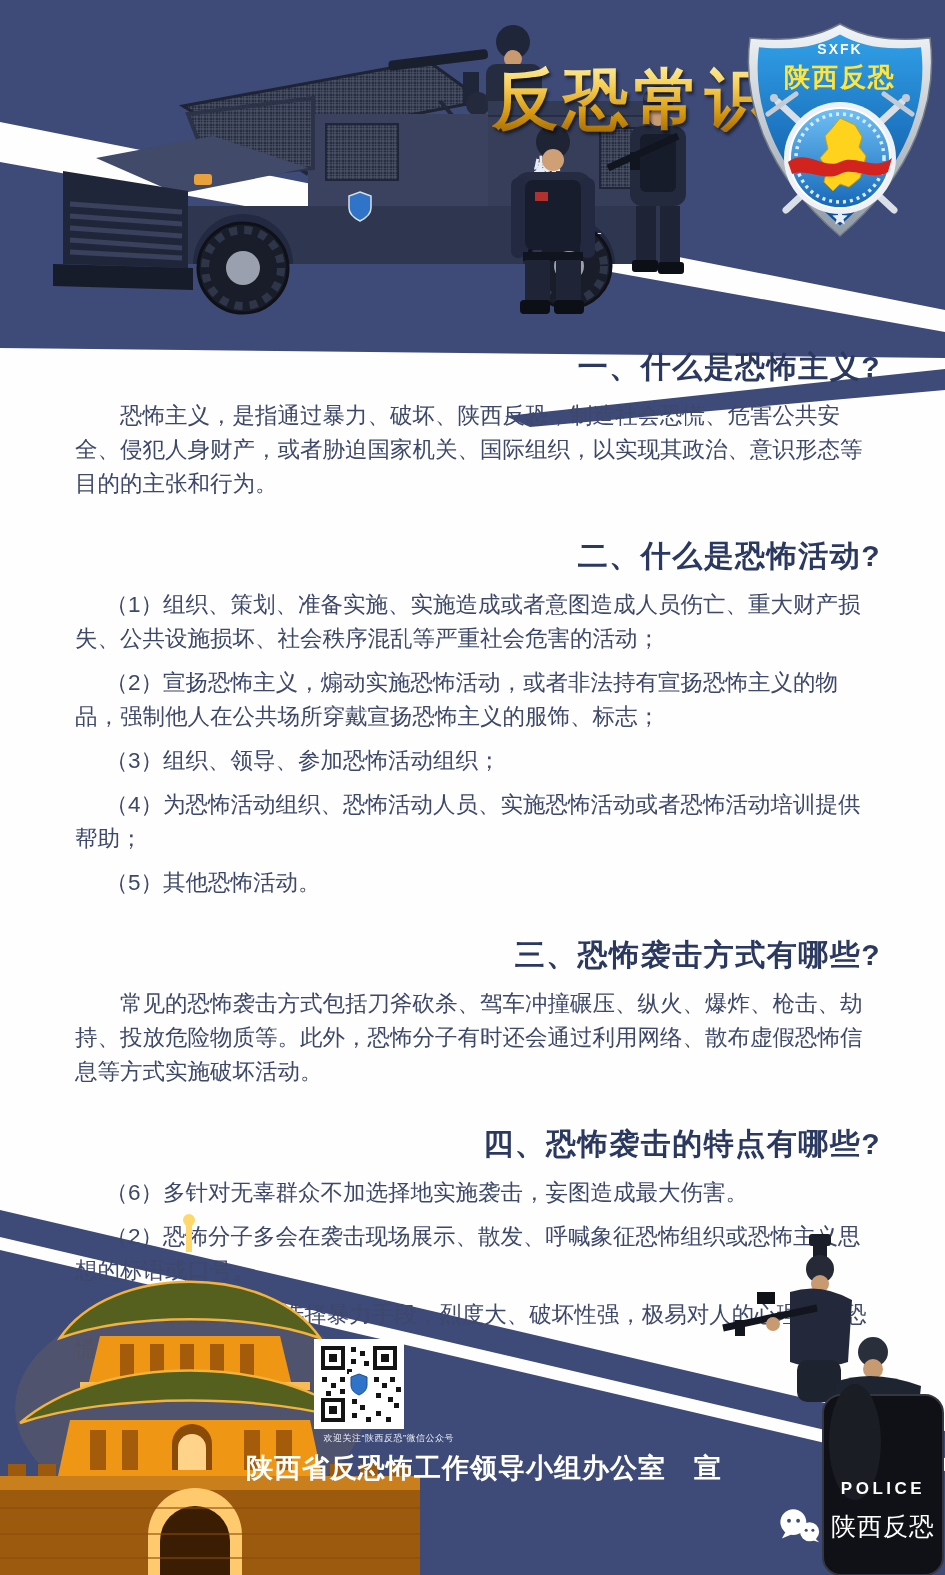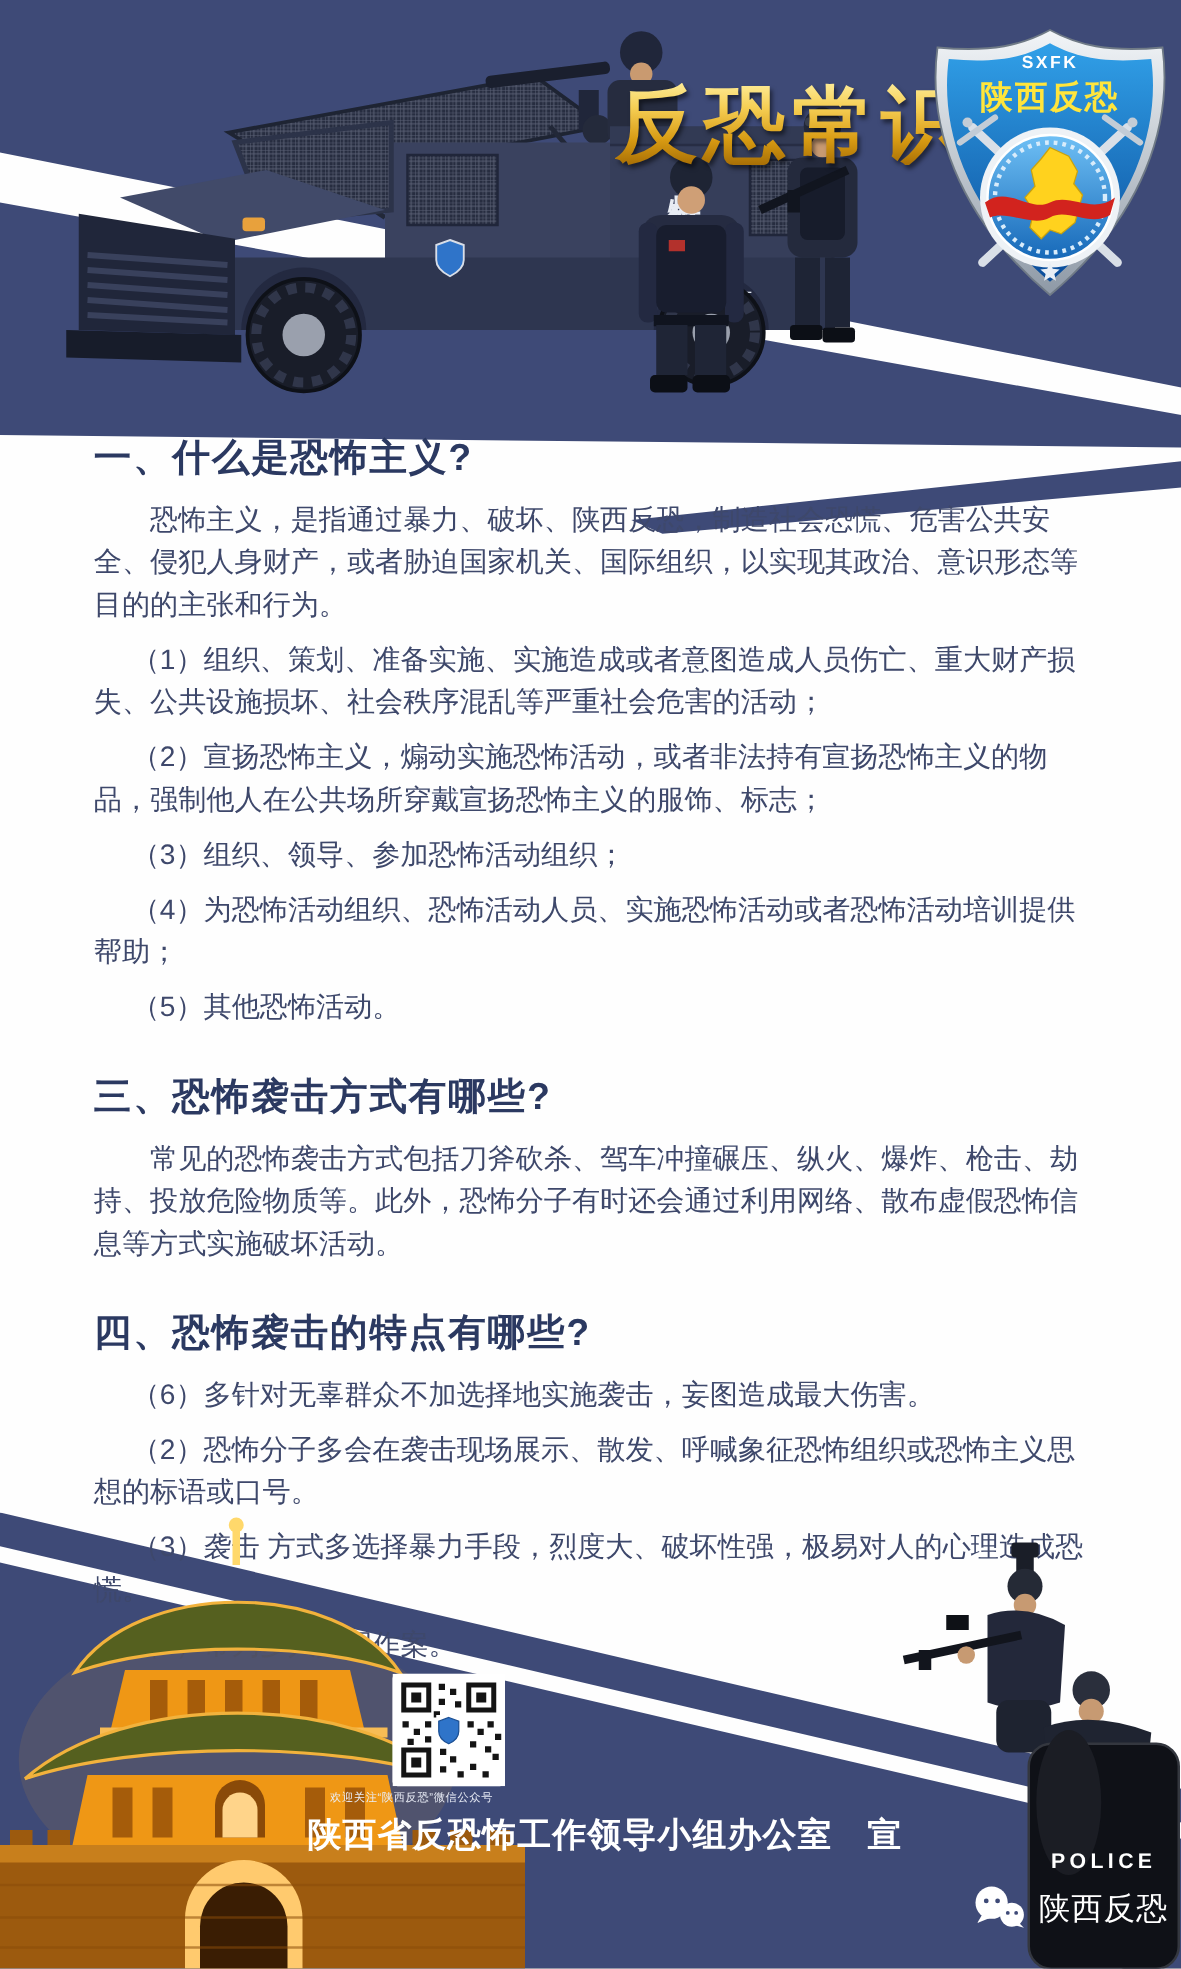--- a/index.html
+++ b/index.html
@@ -23,33 +23,33 @@
     margin-left:44px;
   }
   .badge-art{left:744px;top:20px;z-index:3;}
   
   .content{
     left:75px;top:350px;width:806px;z-index:2;
     color:#3e486b;font-size:22.5px;line-height:34px;
   }
   .sec-h{
     font-size:30px;font-weight:bold;color:#2b3961;letter-spacing:1.5px;
-    margin:38px 0 16px 0;line-height:1.1;
+    margin:38px 0 16px 0;line-height:1.1;text-align:right;
   }
   .sec:first-child .sec-h{margin-top:0;}
   .para{text-indent:2em;margin:0 0 10px 0;}
   .intro{text-indent:2em;margin:0 0 10px 0;}
   .item{text-indent:1.35em;margin:0 0 10px 0;}
   
   .ftr-stripes{left:0;top:1210px;z-index:1;}
   .pagoda-art{left:0;top:1208px;z-index:2;}
   .officers-art{left:705px;top:1232px;z-index:2;}
   .qr-wrap{left:314px;top:1339px;z-index:3;width:90px;height:90px;background:#fff;border-radius:4px;padding:0;}
   .qr-caption{
-    left:264px;top:1432px;width:190px;z-index:3;text-align:left;
+    left:264px;top:1432px;width:190px;z-index:3;text-align:right;
     color:#e9edf6;font-size:9px;letter-spacing:.5px;
   }
   .publisher{
     left:246px;top:1450px;z-index:3;color:#ffffff;
     font-size:27px;font-weight:bold;letter-spacing:1px;white-space:nowrap;
   }
   .wechat-row{left:778px;top:1508px;z-index:4;display:flex;align-items:center;gap:9px;}
   .wechat-label{color:#ffffff;font-size:25px;letter-spacing:1px;white-space:nowrap;}
 </style>
 </head>
@@ -188,20 +188,21 @@
     <path d="M44 142 C62 128 80 150 96 142 C112 134 130 152 148 138 L144 152 C128 162 110 146 96 154 C82 162 62 148 48 154 Z" fill="#d2231e"></path>
     <path d="M96 190 l2.2 5 l5.5 .5 l-4.2 3.7 l1.3 5.4 l-4.8 -2.9 l-4.8 2.9 l1.3 -5.4 l-4.2 -3.7 l5.5 -.5 Z" fill="#e8eef5"></path>
   </svg>
 
   <div class="abs content">
     <div class="sec">
       <div class="sec-h">一、什么是恐怖主义?</div>
       <p class="para">恐怖主义，是指通过暴力、破坏、陕西反恐，制造社会恐慌、危害公共安全、侵犯人身财产，或者胁迫国家机关、国际组织，以实现其政治、意识形态等目的的主张和行为。</p>
     </div>
     <div class="sec">
+      <div class="sec-h">二、什么是恐怖活动?</div>
       <p class="item">（1）组织、策划、准备实施、实施造成或者意图造成人员伤亡、重大财产损失、公共设施损坏、社会秩序混乱等严重社会危害的活动；</p>
       <p class="item">（2）宣扬恐怖主义，煽动实施恐怖活动，或者非法持有宣扬恐怖主义的物品，强制他人在公共场所穿戴宣扬恐怖主义的服饰、标志；</p>
       <p class="item">（3）组织、领导、参加恐怖活动组织；</p>
       <p class="item">（4）为恐怖活动组织、恐怖活动人员、实施恐怖活动或者恐怖活动培训提供帮助；</p>
       <p class="item">（5）其他恐怖活动。</p>
     </div>
     <div class="sec">
       <div class="sec-h">三、恐怖袭击方式有哪些?</div>
       <p class="para">常见的恐怖袭击方式包括刀斧砍杀、驾车冲撞碾压、纵火、爆炸、枪击、劫持、投放危险物质等。此外，恐怖分子有时还会通过利用网络、散布虚假恐怖信息等方式实施破坏活动。</p>
     </div>

